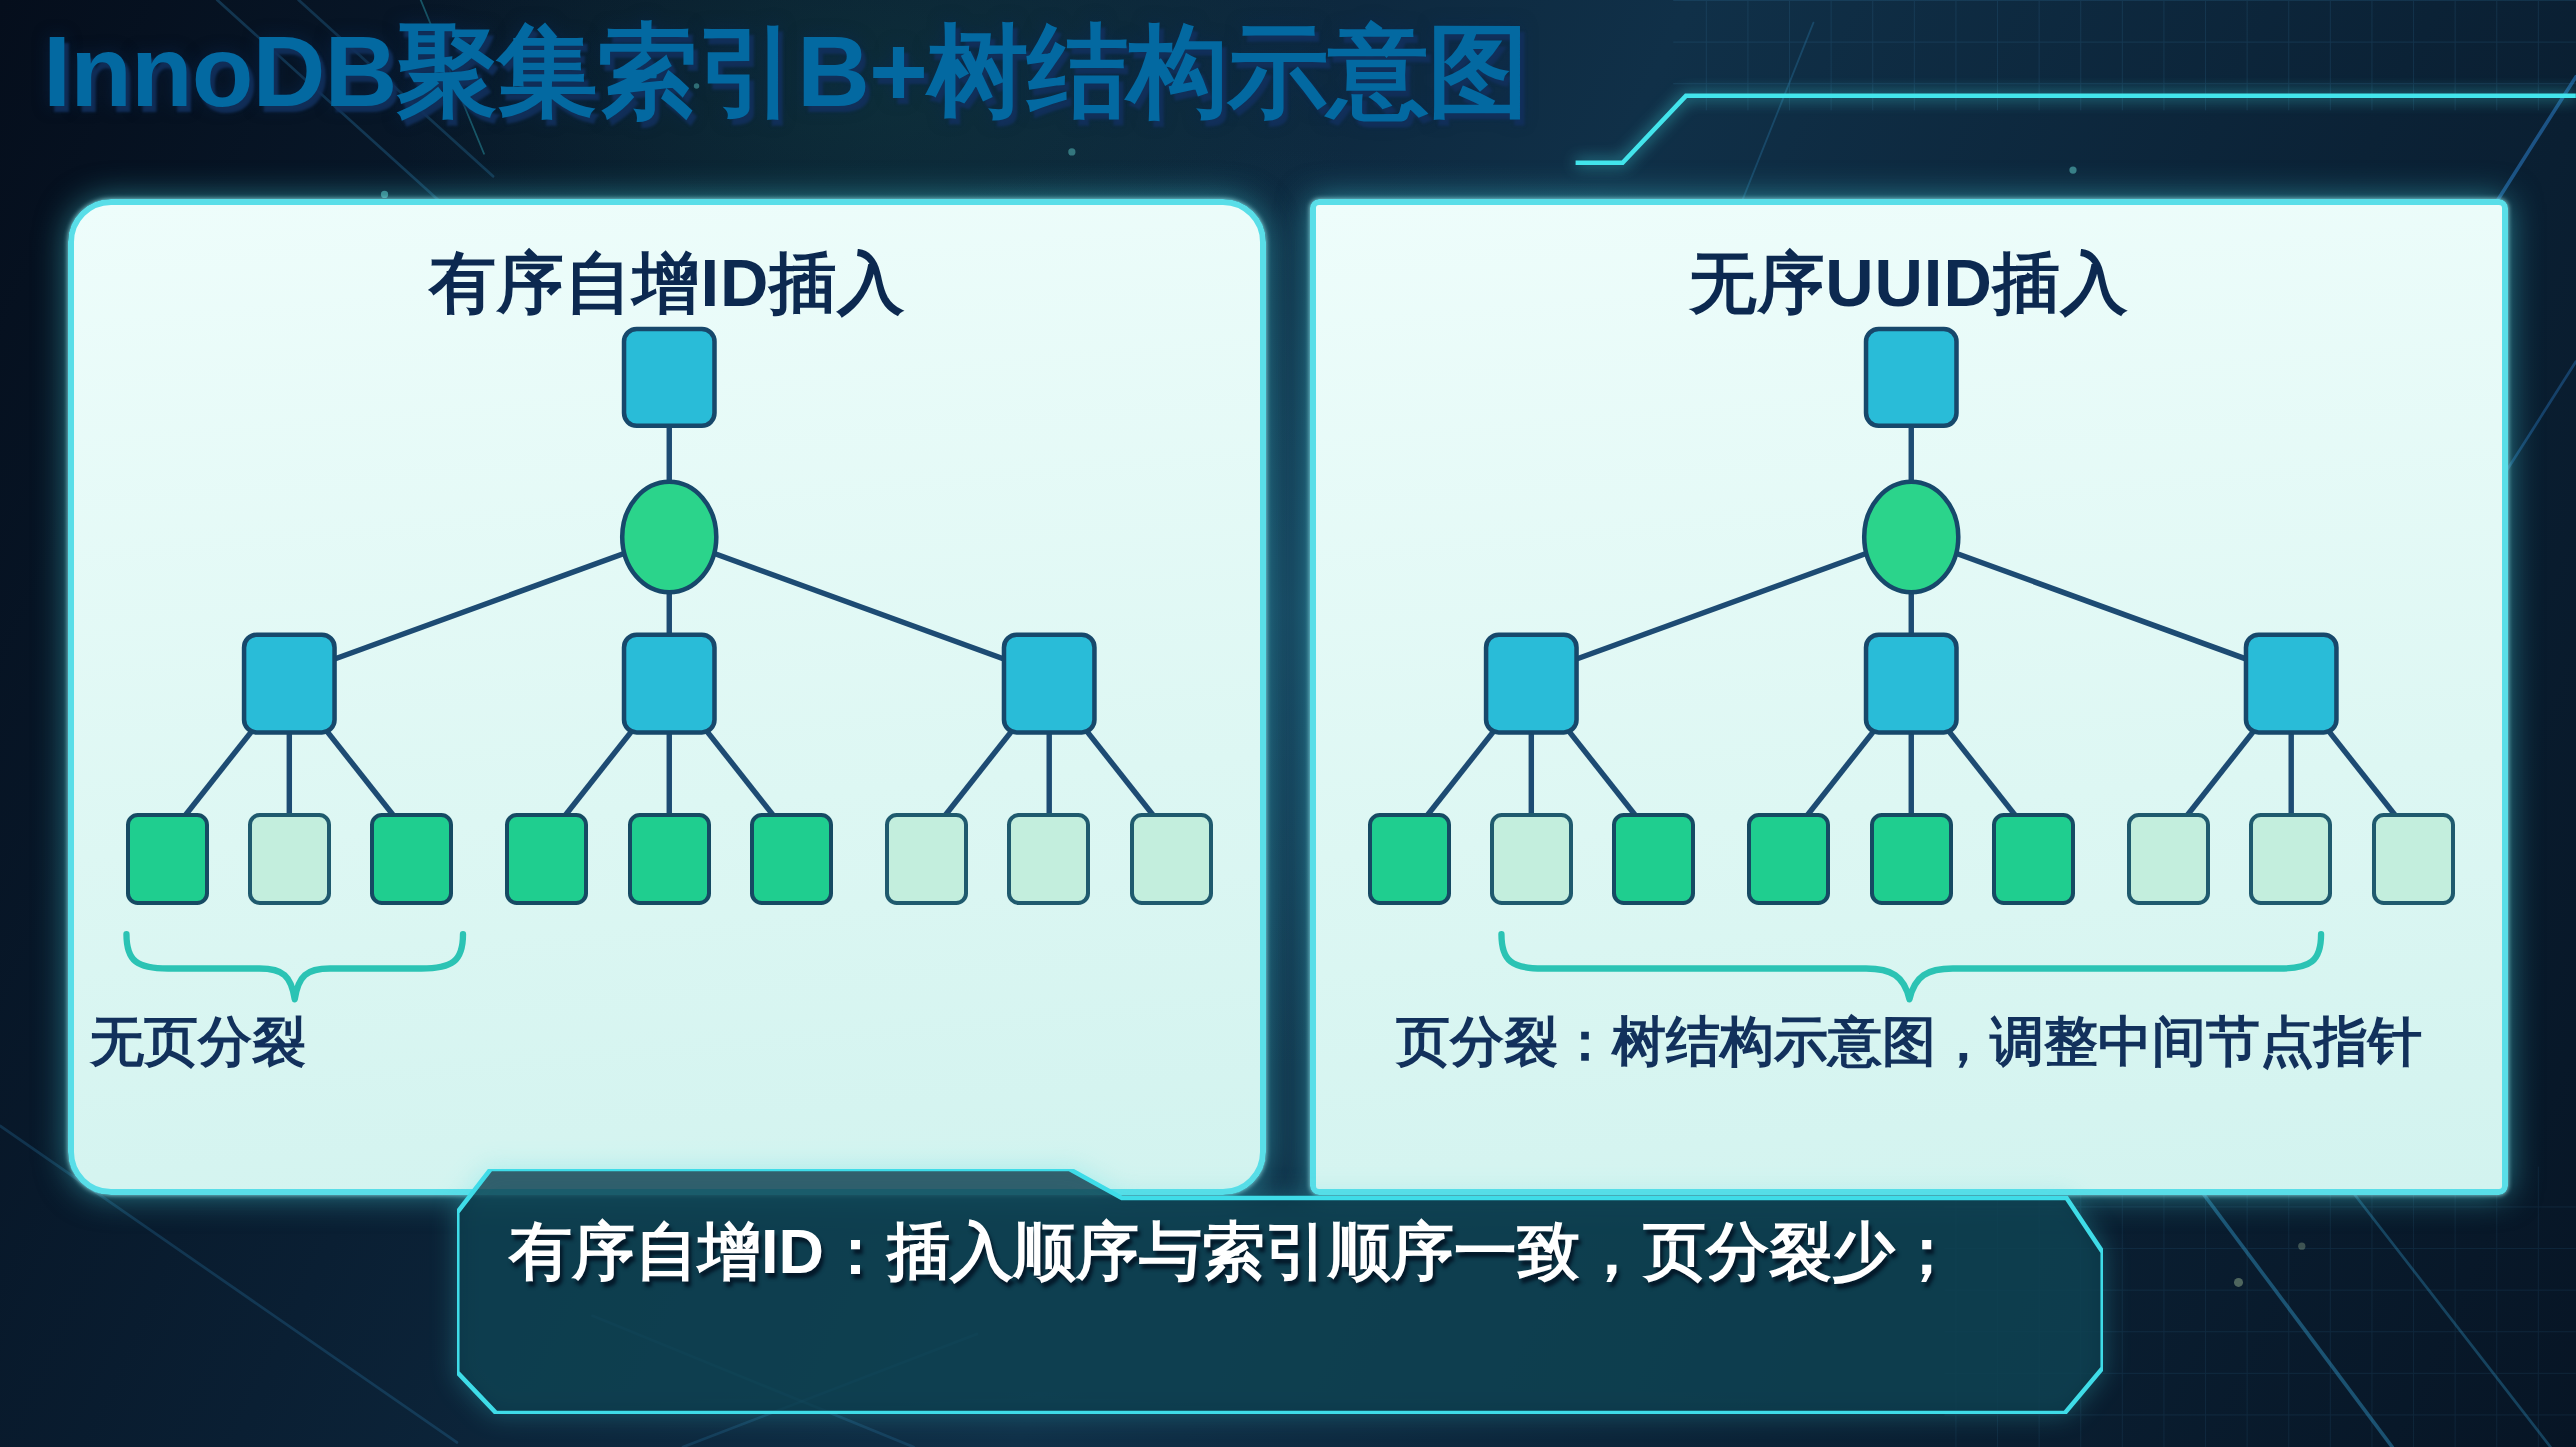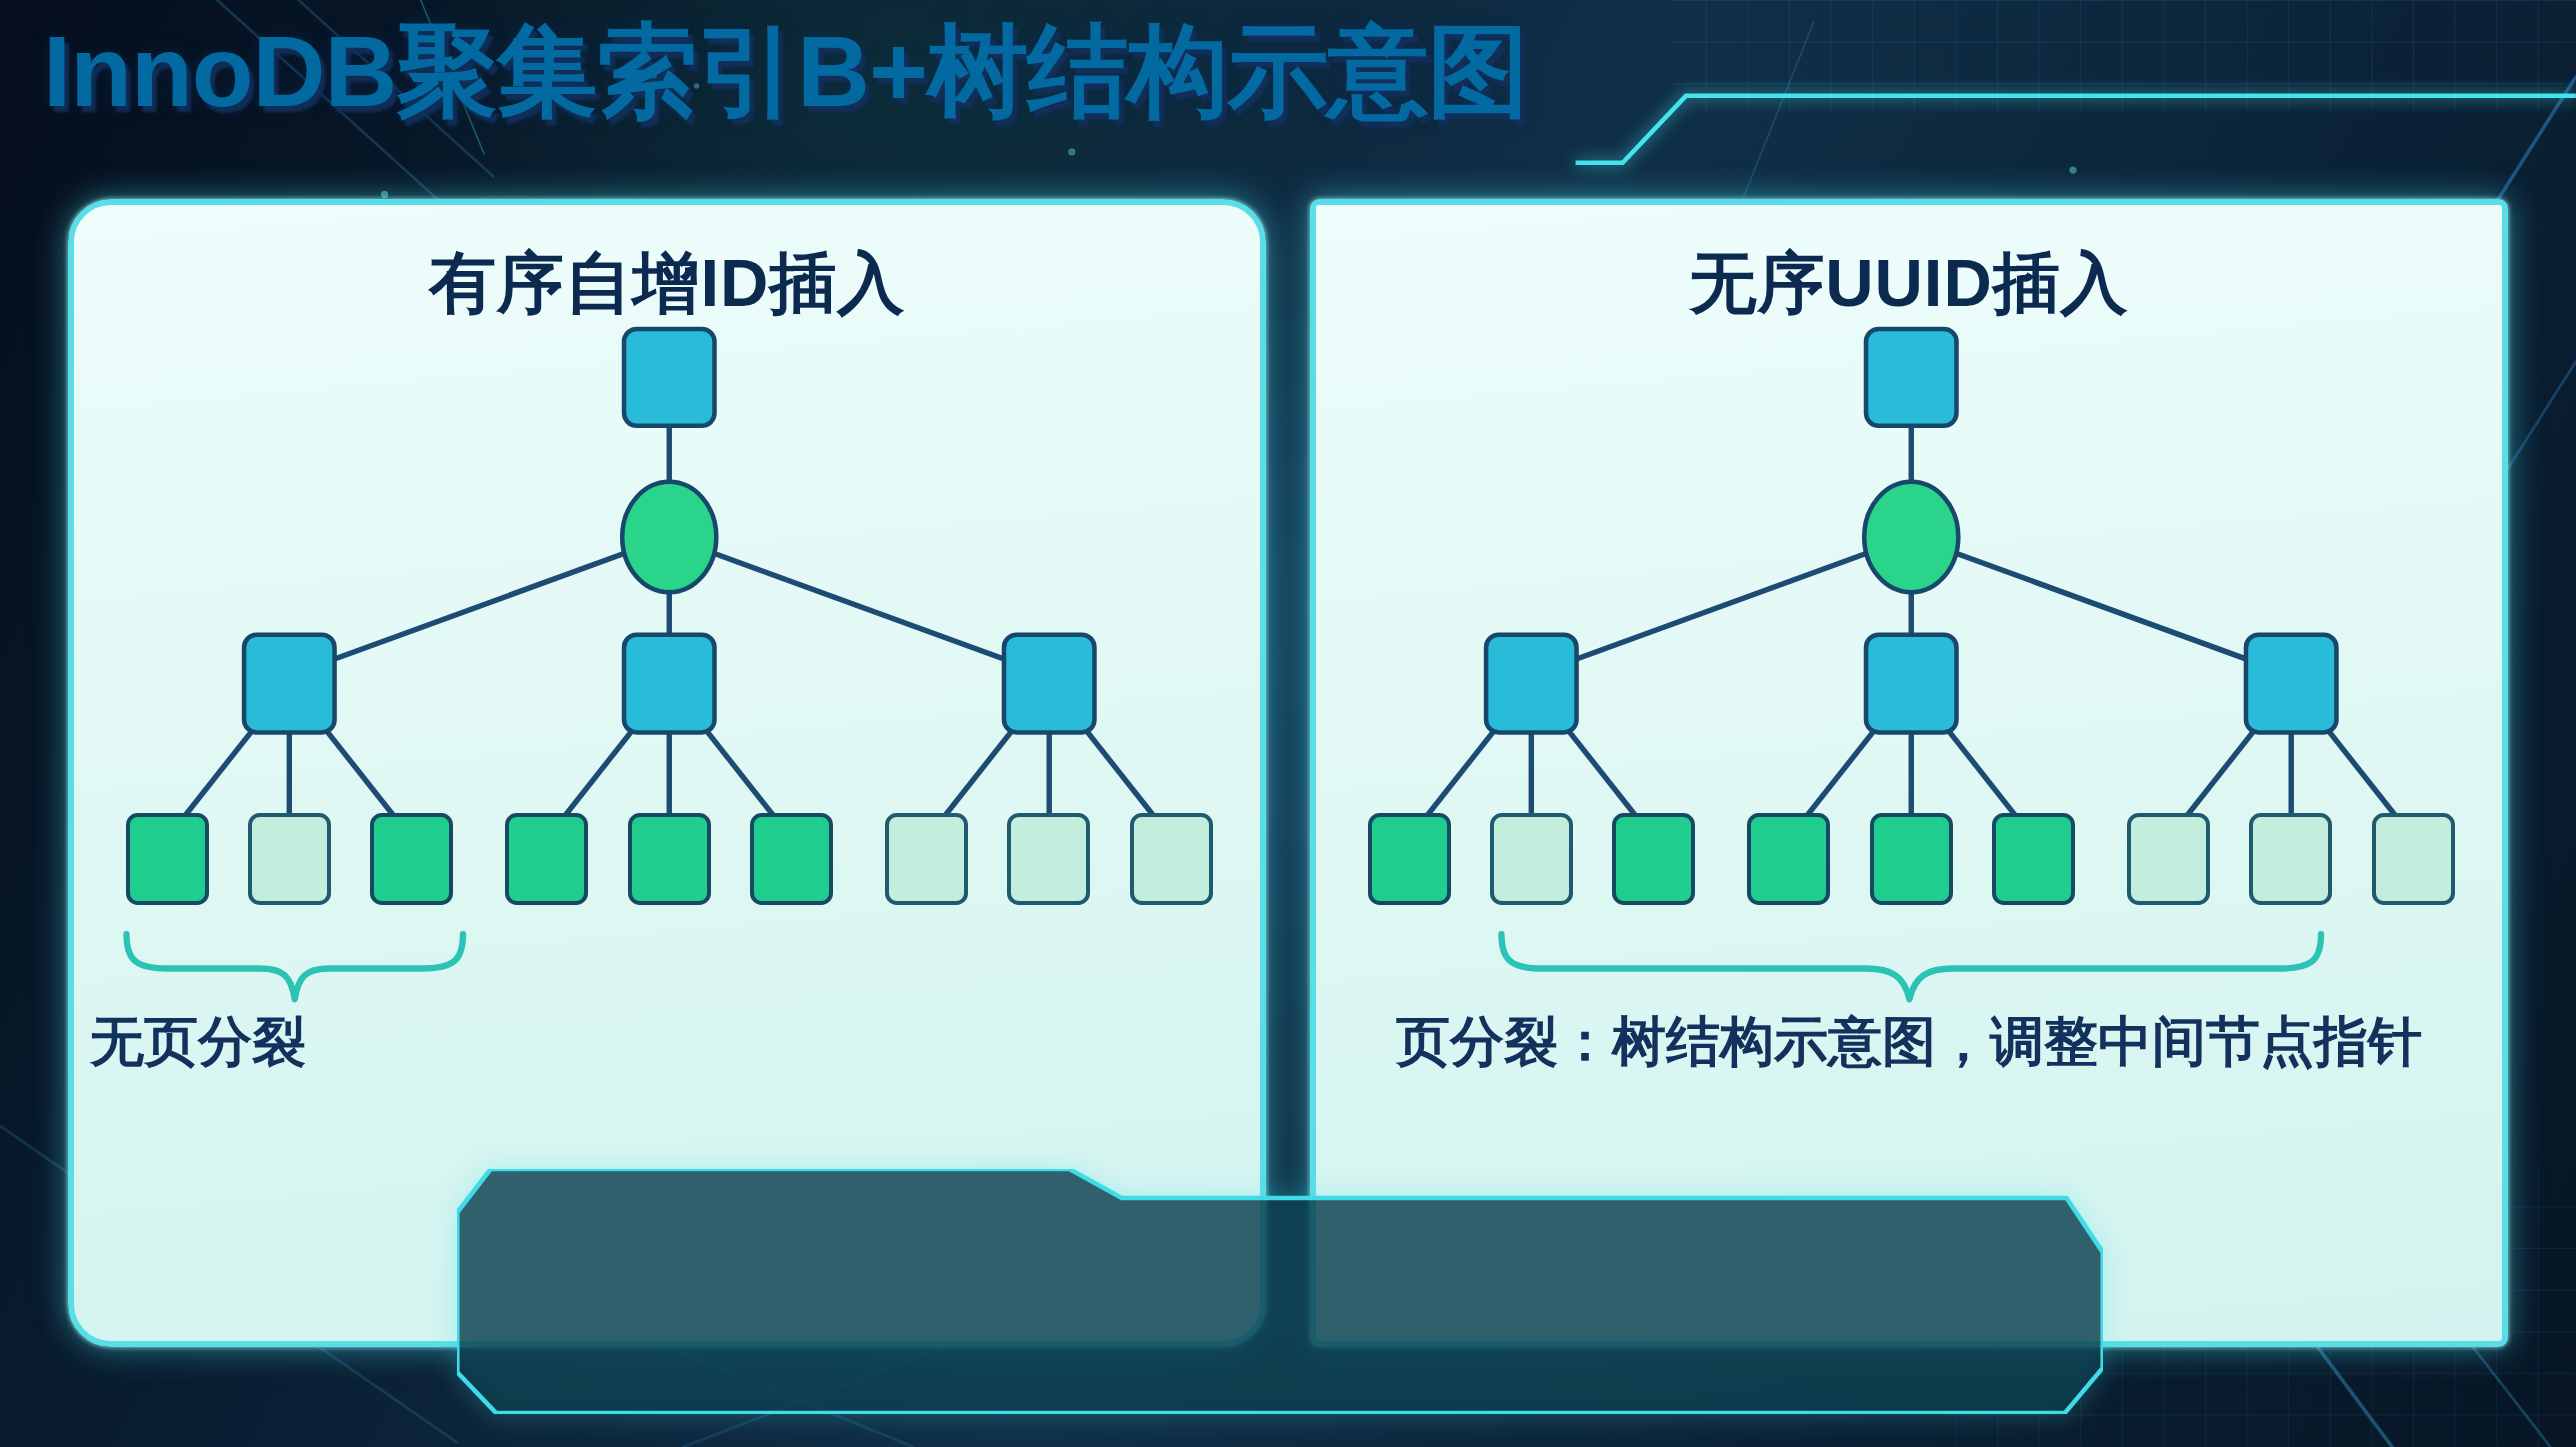--- a/index.html
+++ b/index.html
@@ -11,21 +11,21 @@
       linear-gradient(115deg,#050e1c 0%,#0a1f33 28%,#103048 52%,#0b2236 75%,#071525 100%);}
   .abs{position:absolute;}
   svg{display:block;}
 
   
   .main-title{left:43px;top:14.5px;font-size:101px;font-weight:800;color:#0369a1;
     letter-spacing:-0.9px;line-height:1.12;white-space:nowrap;
     text-shadow:4.5px 6.3px 2.7px rgba(18,48,92,0.9),0 0 16.3px rgba(10,40,80,0.6);}
 
   
-  .panel{top:199px;width:1198px;height:1148px;box-sizing:border-box;
+  .panel{top:199px;width:1198px;height:996px;box-sizing:border-box;
     border:6.3px solid #59dee8;border-radius:43px;
     background:linear-gradient(175deg,#eefdfb 0%,#ddf7f3 60%,#d2f3ef 100%);
     box-shadow:0 0 33px rgba(70,215,225,0.55),0 0 5.4px rgba(185,245,248,0.9);}
   .panel.left{left:68px;}
   .panel.right{left:1310px;border-radius:9px;}
   .panel-title{left:0;right:0;top:33px;text-align:center;font-size:67px;font-weight:800;
     color:#0c2950;letter-spacing:0.9px;}
   .tree-svg{left:0;top:0;width:1186px;height:892px;}
   .leaf{position:absolute;top:608px;width:83px;height:92px;box-sizing:border-box;
     border-radius:11.8px;border:4.5px solid #164a63;}
@@ -185,14 +185,15 @@
       <div class="leaf pale" style="left: 1056px;"></div>
     </div>
 
   <div class="abs caption right-cap">页分裂：树结构示意图，调整中间节点指针</div>
 </section>
 
 <section class="abs summary">
   <svg class="summary-shape" width="1646" height="245" viewBox="0 0 1820 271">
     <polygon points="37,0 677,0 735,32 1780,32 1820,92 1820,220 1778,270 43,270 0,225 0,48" fill="rgba(12,55,72,0.78)" stroke="#3fdce8" stroke-width="5"></polygon>
   </svg>
+  <div class="summary-line l1">有序自增ID：插入顺序与索引顺序一致，页分裂少；</div>
 </section>
 
 
 </body></html>

